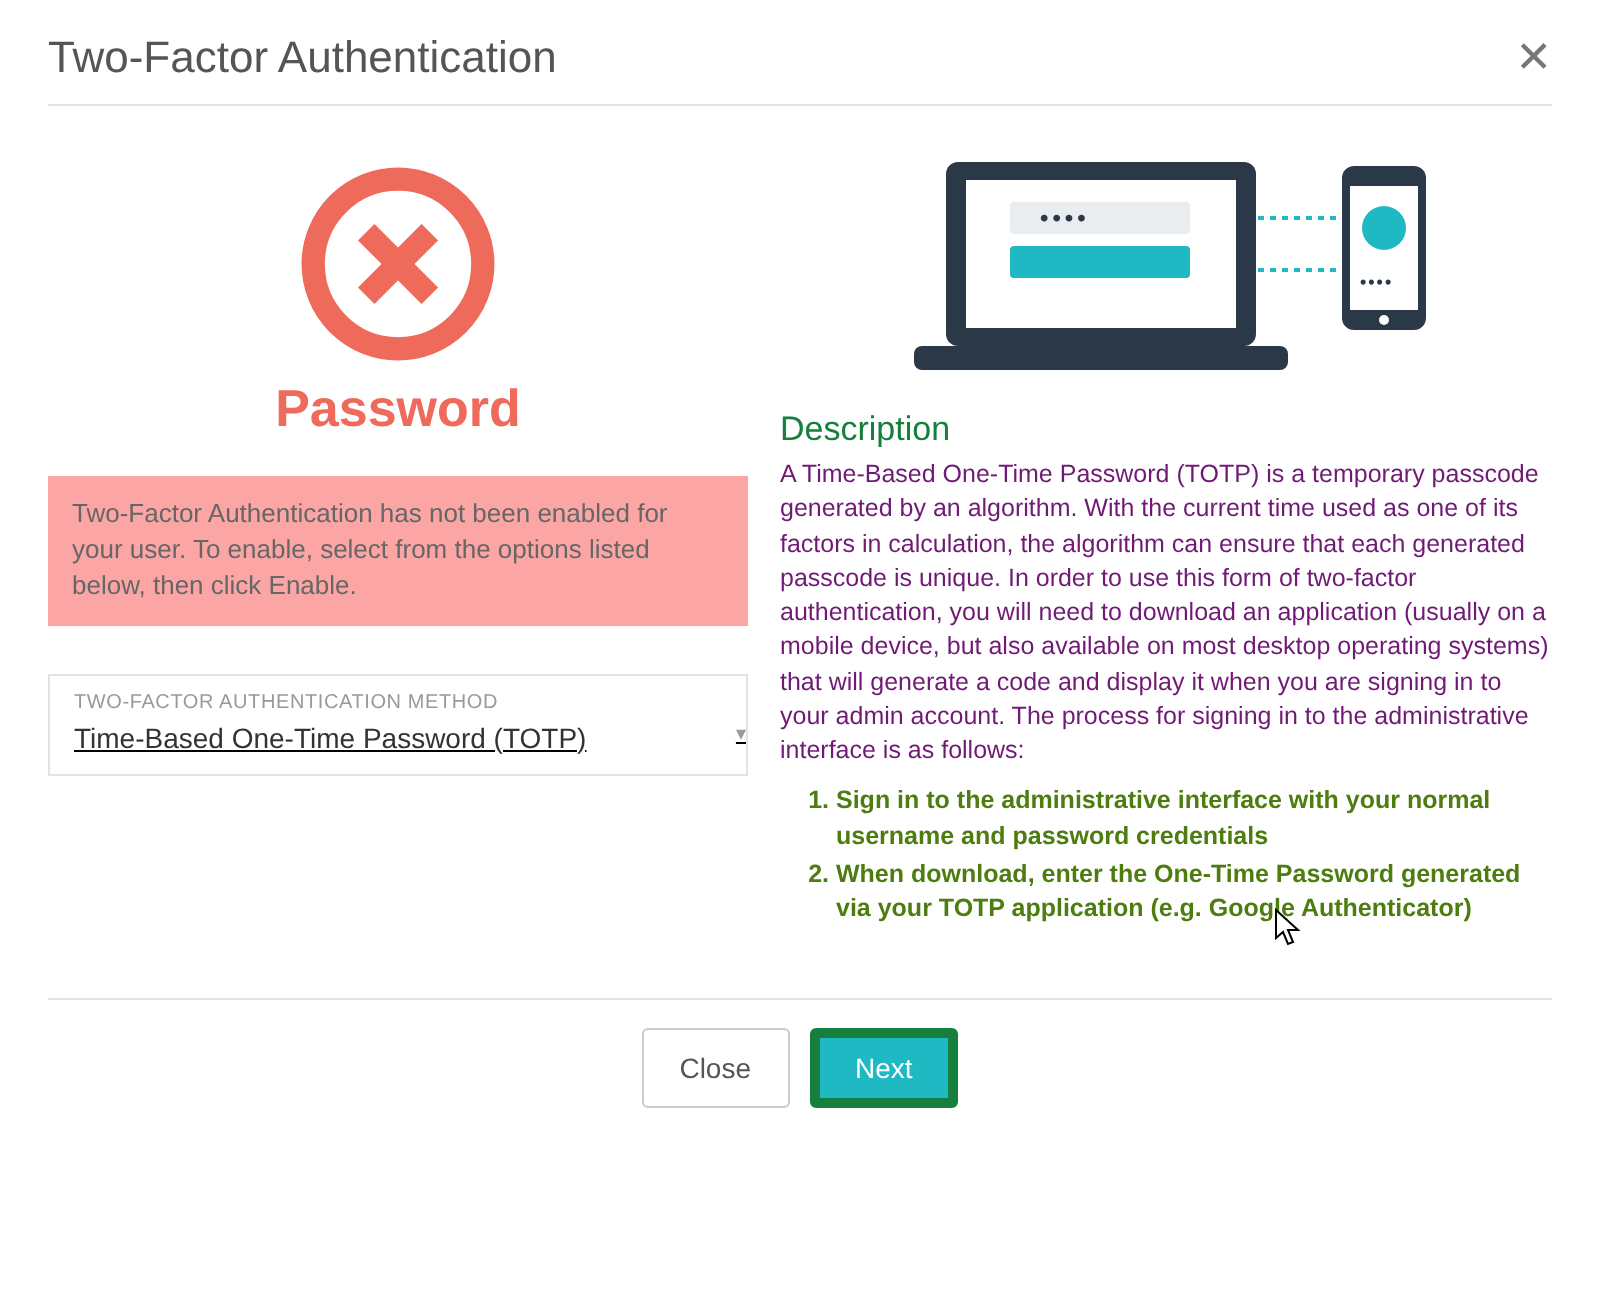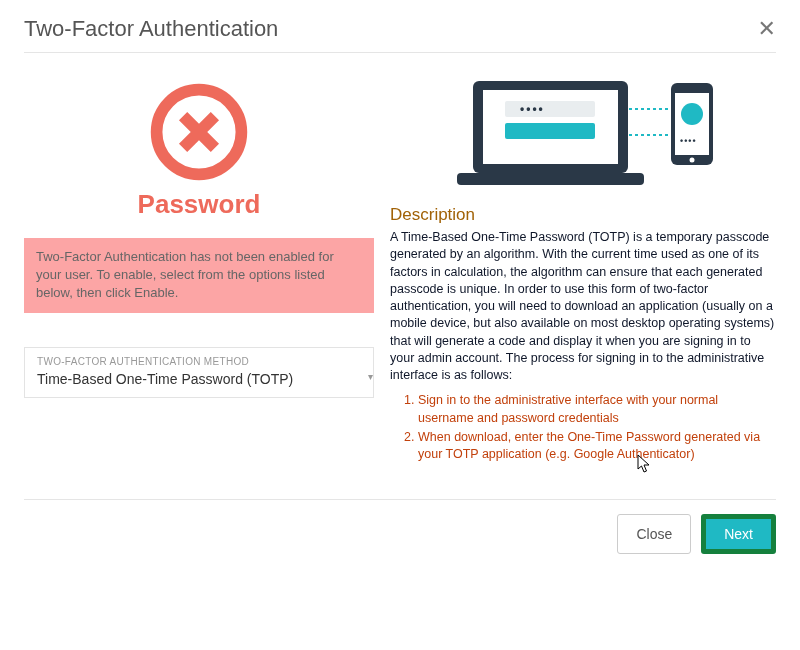--- a/index.html
+++ b/index.html
@@ -7,31 +7,31 @@
   .dialog { width: 800px; height: 572px; display: flex; flex-direction: column; padding: 16px 24px 18px 24px; }
   .header { display: flex; align-items: center; justify-content: space-between; padding-bottom: 10px; border-bottom: 1px solid #e5e5e5; }
   .title { font-size: 22px; font-weight: 300; color: #555; }
   .close-x { font-size: 22px; color: #777; cursor: pointer; font-weight: 300; }
   .body { flex: 1; display: flex; gap: 16px; padding-top: 18px; overflow: hidden; }
   .left { width: 350px; display: flex; flex-direction: column; align-items: center; }
   .right { flex: 1; display: flex; flex-direction: column; }
   .status-icon { width: 106px; height: 106px; margin-top: 8px; }
   .status-label { margin-top: 4px; font-size: 26px; font-weight: 700; color: #ee6a5b; }
   .status-note { margin-top: 18px; width: 100%; background: #fca5a5; color: #666; font-size: 13px; line-height: 1.4; padding: 10px 12px; }
-  .method-block { margin-top: 34px; width: 100%; border: 1px solid #e3e3e3; padding: 8px 0 10px 12px; }
+  .method-block { margin-top: 24px; width: 100%; border: 1px solid #e3e3e3; padding: 8px 0 10px 12px; }
   .method-label { font-size: 10px; letter-spacing: 0.3px; color: #999; text-transform: uppercase; margin-bottom: 4px; }
-  .method-row { display: flex; justify-content: space-between; cursor: pointer; }
+  .method-row { display: flex; justify-content: space-between; cursor: pointer; text-decoration: underline; }
   .method-value { font-size: 14px; color: #333; }
   .chevron { font-size: 10px; color: #999; }
   .illus { align-self: center; margin-top: 2px; margin-bottom: 12px; }
-  .desc-heading { font-size: 17px; font-weight: 500; color: #a16207; margin-bottom: 4px; }
-  .desc-text { font-size: 12.5px; color: #0f172a; line-height: 1.38; }
+  .desc-heading { font-size: 17px; font-weight: 500; color: #15803d; margin-bottom: 4px; }
+  .desc-text { font-size: 12.5px; color: #701a75; line-height: 1.38; }
   .desc-list { margin-top: 8px; padding-left: 28px; }
-  .desc-list li { font-size: 12.5px; color: #c2410c; line-height: 1.38; margin-bottom: 2px; }
-  .footer { border-top: 1px solid #e5e5e5; padding-top: 14px; display: flex; justify-content: flex-end; gap: 10px; }
+  .desc-list li { font-size: 12.5px; color: #4d7c0f; line-height: 1.38; margin-bottom: 2px; font-weight: bold; }
+  .footer { border-top: 1px solid #e5e5e5; padding-top: 14px; display: flex; justify-content: center; gap: 10px; }
   .btn { font-size: 14px; padding: 7px 18px; border-radius: 3px; cursor: pointer; }
   .btn-secondary { background: #fff; border: 1px solid #ccc; color: #555; }
   .btn-primary { background: #1fb9c4; border: 5px solid #15803d; color: #fff; }
   .cursor { position: absolute; left: 637px; top: 454px; pointer-events: none; }
 </style>
 </head>
 <body>
 
 <div class="dialog">
 

